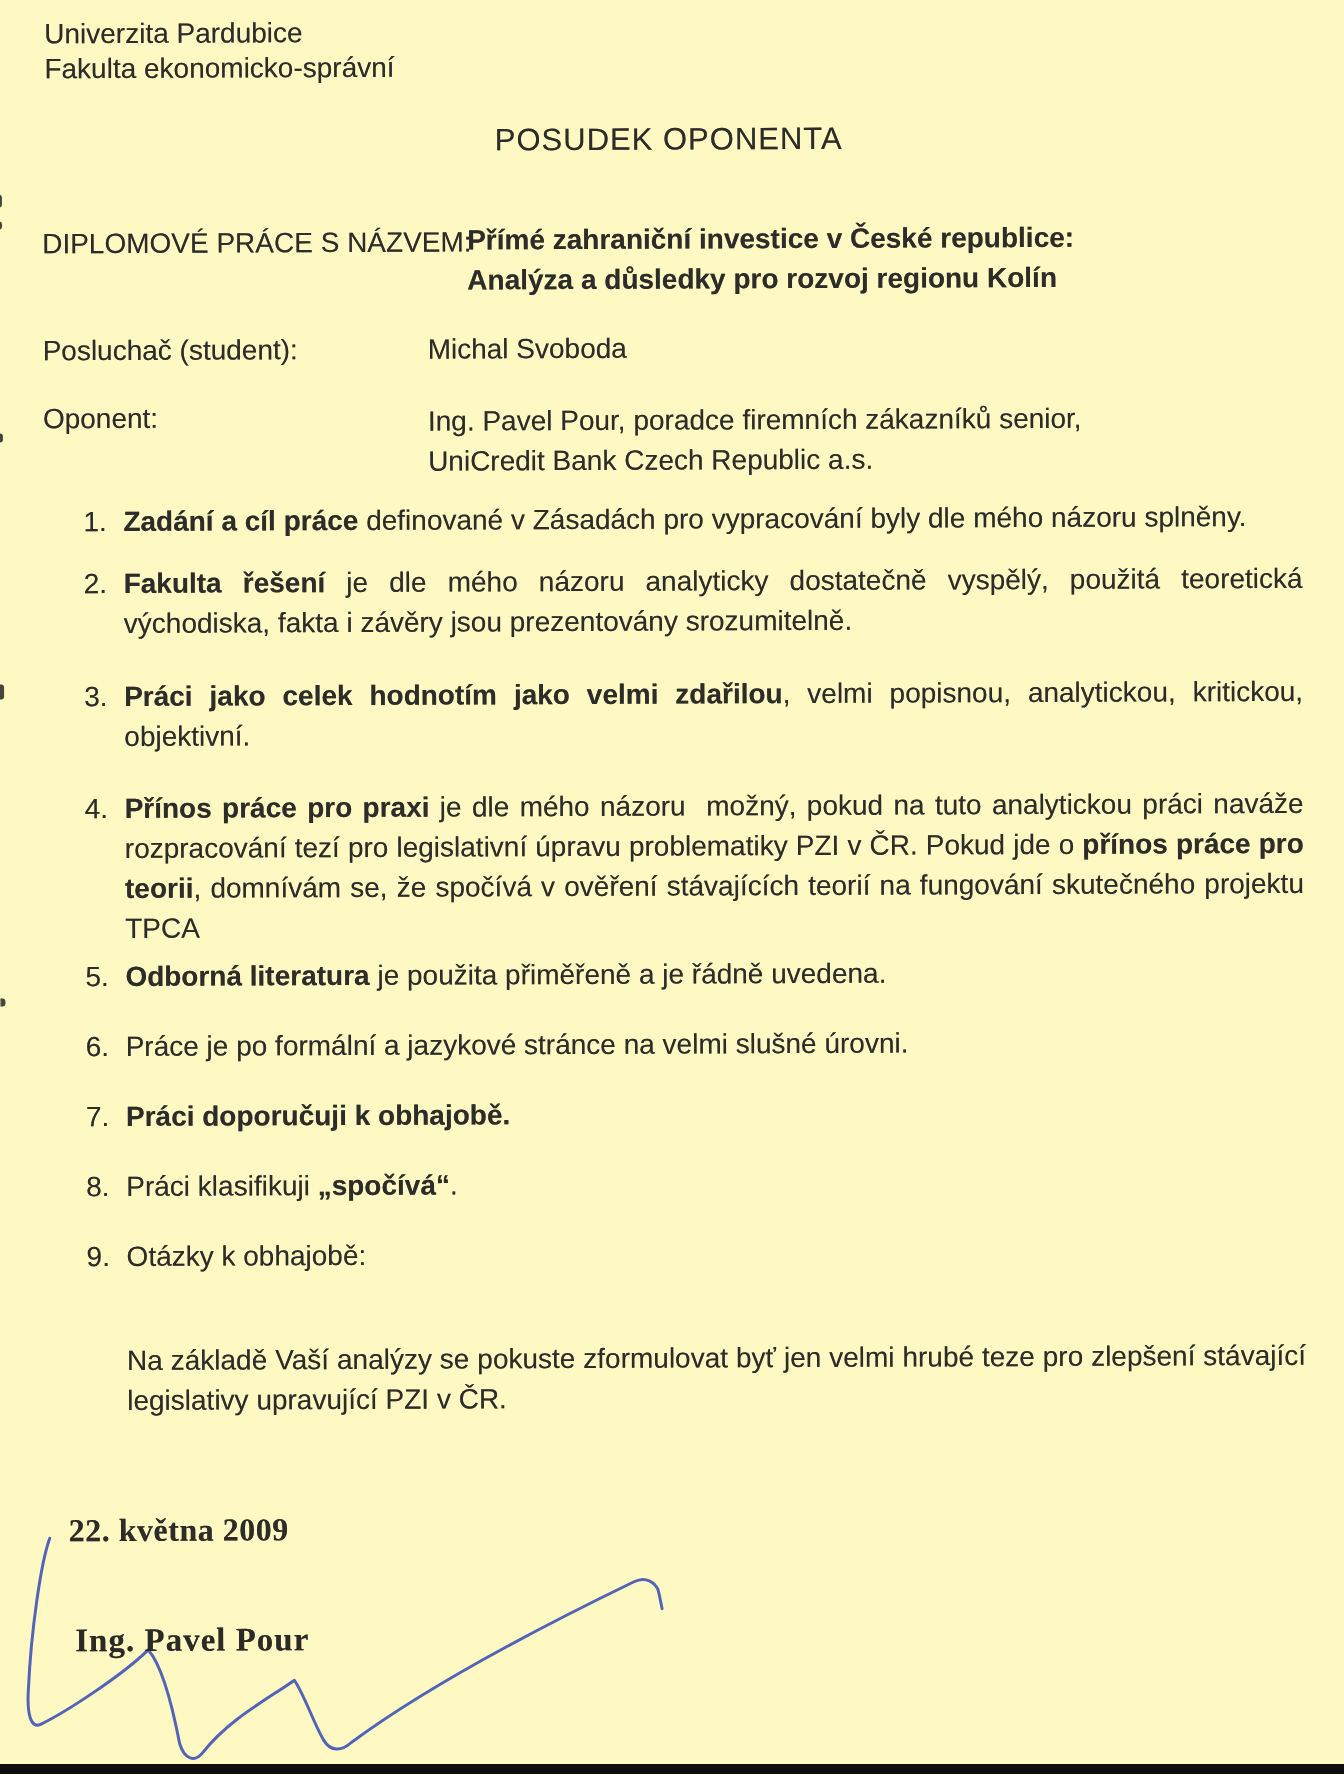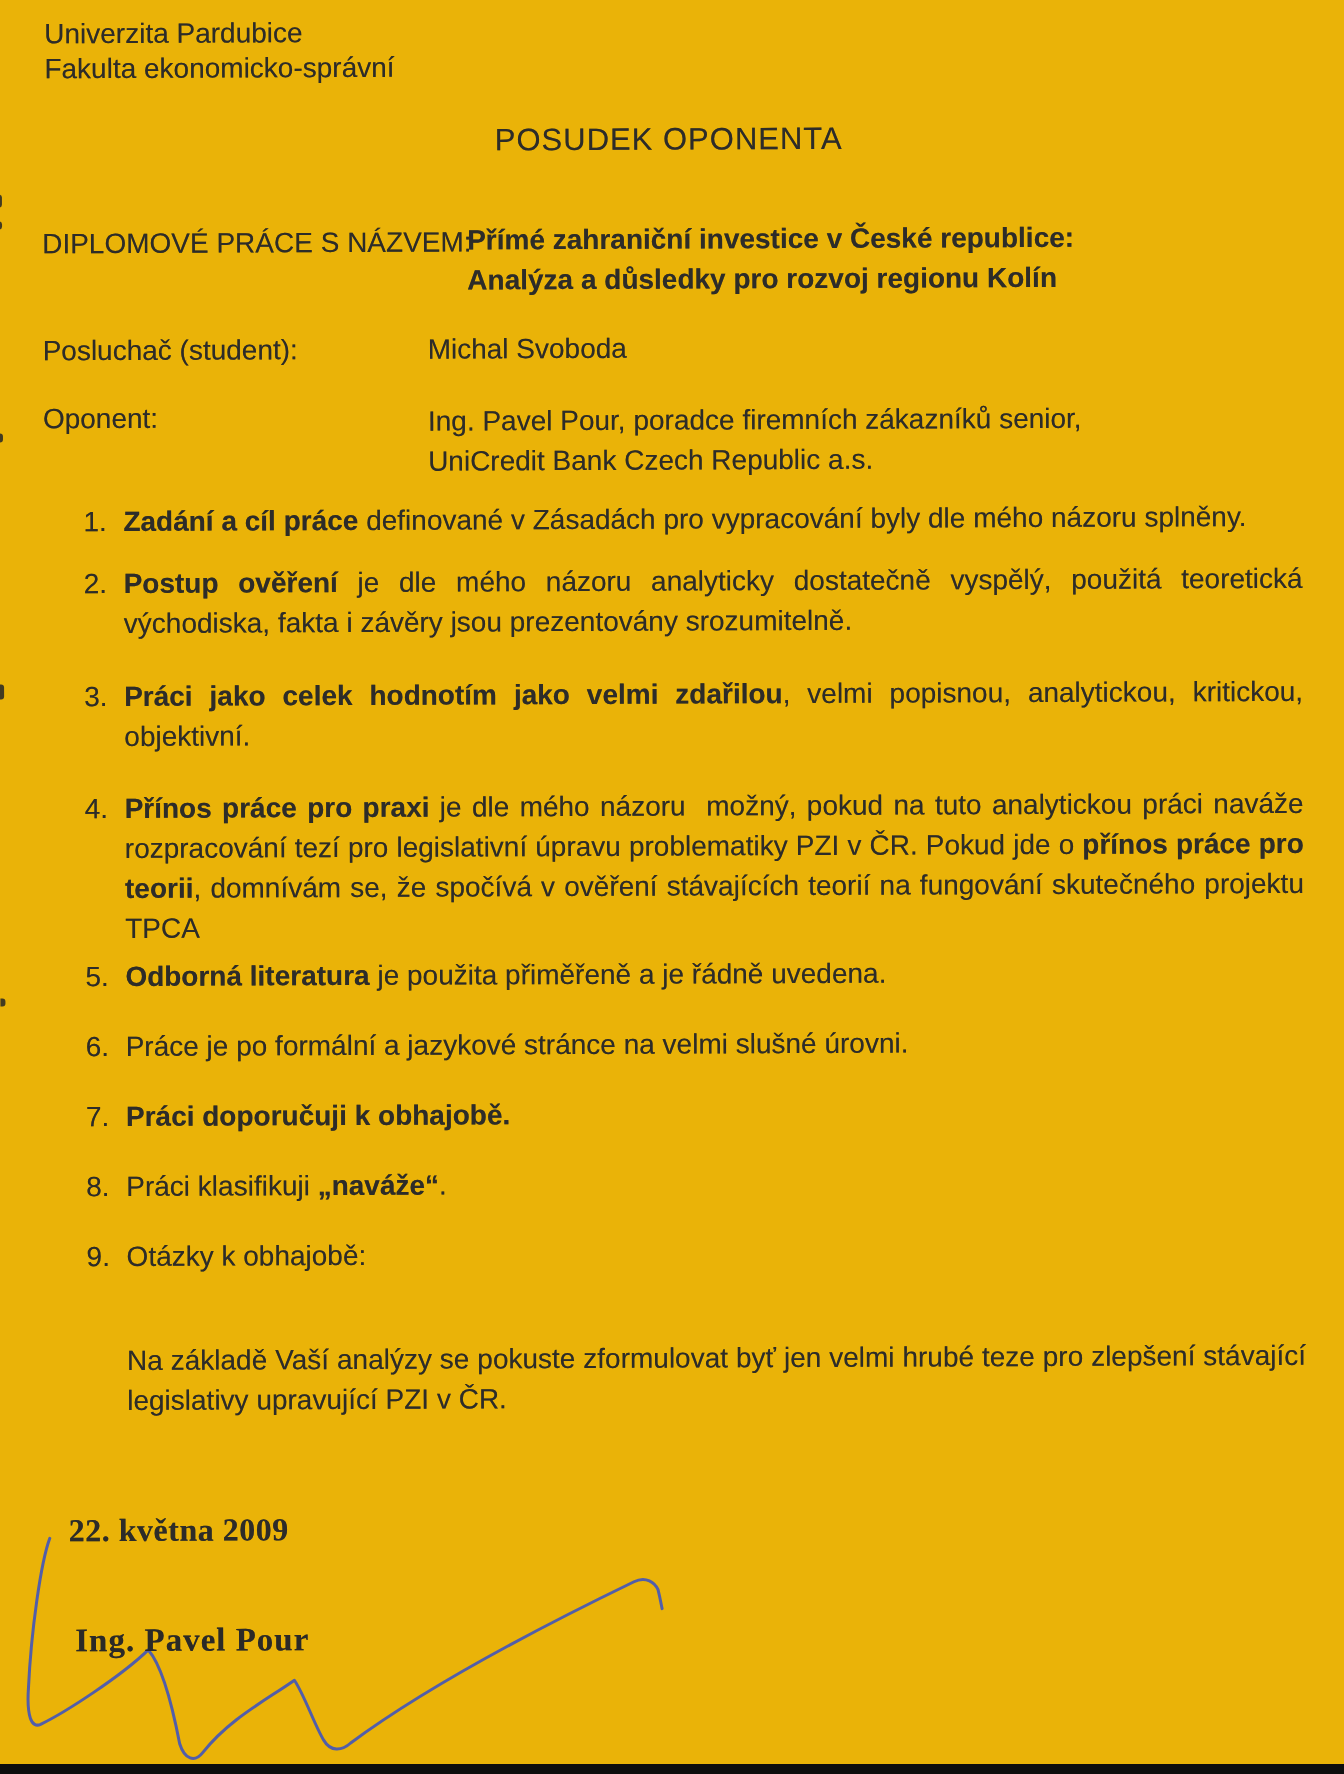--- a/index.html
+++ b/index.html
@@ -1,19 +1,19 @@
 <!DOCTYPE html>
 <html><head>
 <meta charset="utf-8">
 <style>
   html,body{margin:0;padding:0;background:#e8e8e6;}
   .page{
     position:relative;
     width:1344px;height:1774px;
-    background:#eab308;
+    background:#fef9c3;
     overflow:hidden;
     font-family:"Liberation Sans","DejaVu Sans",sans-serif;
     color:#2d2c29;
     text-shadow:0 0 .5px rgba(45,44,41,.55);
   }
   .tilt{position:absolute;inset:0;transform:rotate(-0.25deg);transform-origin:120px 900px;}
 
   .org-block{position:absolute;top:16px;left:48px;font-size:28px;line-height:35px;}
   .doc-title{position:absolute;top:124px;left:0;width:1344px;text-align:center;
              font-size:31px;letter-spacing:1px;}
@@ -96,21 +96,21 @@
       <div>UniCredit Bank Czech Republic a.s.</div>
     </div>
 
     <ol class="review">
         <li>
           <span class="num">1.</span>
           <span class="txt"><span class="seg bold">Zadání a cíl práce</span><span class="seg"> definované v Zásadách pro vypracování byly dle mého názoru splněny.</span></span>
         </li>
         <li>
           <span class="num">2.</span>
-          <span class="txt"><span class="seg bold">Postup ověření</span><span class="seg"> je dle mého názoru analyticky dostatečně vyspělý, použitá teoretická východiska, fakta i závěry jsou prezentovány srozumitelně.</span></span>
+          <span class="txt"><span class="seg bold">Fakulta řešení</span><span class="seg"> je dle mého názoru analyticky dostatečně vyspělý, použitá teoretická východiska, fakta i závěry jsou prezentovány srozumitelně.</span></span>
         </li>
         <li>
           <span class="num">3.</span>
           <span class="txt"><span class="seg bold">Práci jako celek hodnotím jako velmi zdařilou</span><span class="seg">, velmi popisnou, analytickou, kritickou, objektivní.</span></span>
         </li>
         <li>
           <span class="num">4.</span>
           <span class="txt"><span class="seg bold">Přínos práce pro praxi</span><span class="seg"> je dle mého názoru&nbsp; možný, pokud na tuto analytickou práci naváže rozpracování tezí pro legislativní úpravu problematiky PZI v ČR. Pokud jde o </span><span class="seg bold">přínos práce pro teorii</span><span class="seg">, domnívám se, že spočívá v ověření stávajících teorií na fungování skutečného projektu TPCA</span></span>
         </li>
         <li>
@@ -120,21 +120,21 @@
         <li>
           <span class="num">6.</span>
           <span class="txt"><span class="seg">Práce je po formální a jazykové stránce na velmi slušné úrovni.</span></span>
         </li>
         <li>
           <span class="num">7.</span>
           <span class="txt"><span class="seg bold">Práci doporučuji k obhajobě.</span></span>
         </li>
         <li>
           <span class="num">8.</span>
-          <span class="txt"><span class="seg">Práci klasifikuji </span><span class="seg bold">„naváže“</span><span class="seg">.</span></span>
+          <span class="txt"><span class="seg">Práci klasifikuji </span><span class="seg bold">„spočívá“</span><span class="seg">.</span></span>
         </li>
         <li>
           <span class="num">9.</span>
           <span class="txt"><span class="seg">Otázky k obhajobě:</span></span>
         </li>
       </ol>
 
     <p class="question">Na základě Vaší analýzy se pokuste zformulovat byť jen velmi hrubé teze pro zlepšení stávající legislativy upravující PZI v ČR.</p>
 
     <div class="date-line">22. května 2009</div>

